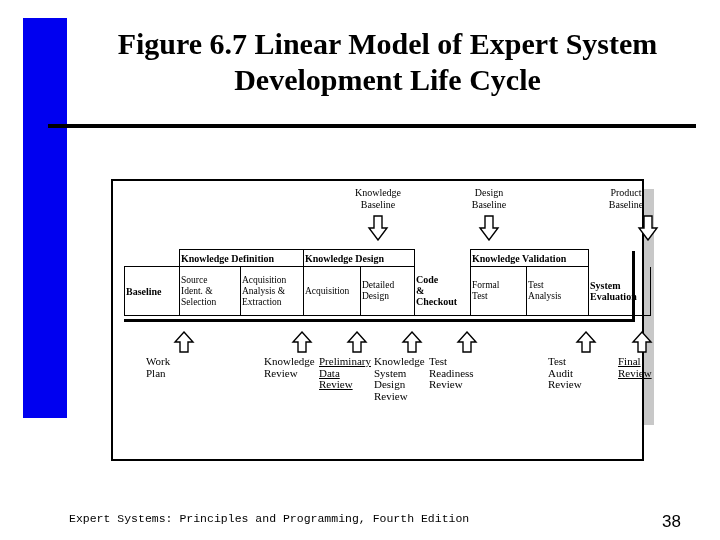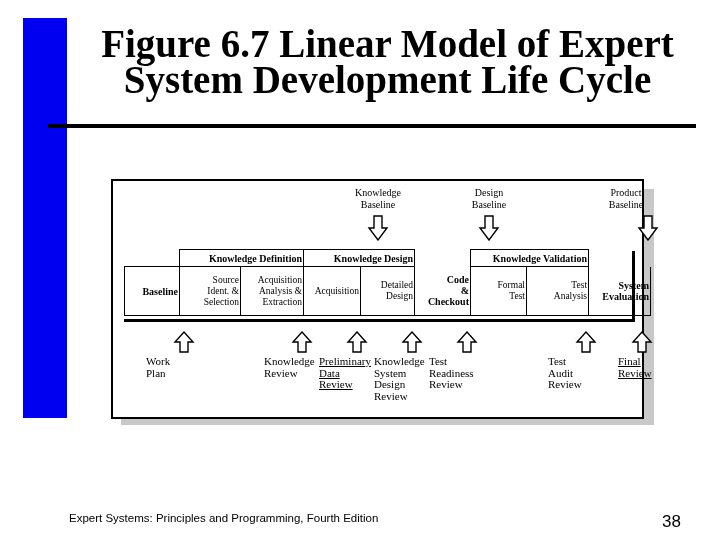--- a/index.html
+++ b/index.html
@@ -33,21 +33,21 @@
   }
 
   #title {
     position: absolute;
     left: 80px;
     top: 26px;
     width: 615px;
     text-align: center;
     font-family: "Liberation Serif", serif;
     font-weight: bold;
-    font-size: 39px;
+    font-size: 30px;
     line-height: 36px;
     color: #000;
     letter-spacing: 0px;
   }
 
   #title-rule {
     position: absolute;
     left: 48px;
     top: 124px;
     width: 648px;
@@ -62,21 +62,21 @@
     top: 189px;
     width: 533px;
     height: 236px;
     background: #c8c8c8;
   }
   #figure {
     position: absolute;
     left: 111px;
     top: 179px;
     width: 533px;
-    height: 240px;
+    height: 282px;
     background: #ffffff;
     border: 2px solid #000;
     box-sizing: border-box;
   }
 
   
   .baseline-label {
     position: absolute;
     font-family: "Liberation Serif", serif;
     font-size: 10px;
@@ -106,21 +106,21 @@
     top: 68px;
     width: 509px;
     border-collapse: collapse;
     table-layout: fixed;
   }
   #phase-table td {
     border: 1px solid #000;
     font-family: "Liberation Serif", serif;
     font-size: 9.5px;
     line-height: 11px;
-    text-align: right;
+    text-align: left;
     vertical-align: middle;
     padding: 1px 1px;
     color: #000;
     white-space: pre-line;
   }
   #phase-table td.grp {
     font-weight: bold;
     font-size: 10px;
     height: 14px;
   }
@@ -165,21 +165,21 @@
     color: #000;
     white-space: pre-line;
     width: 76px;
   }
 
   
   #footer-text {
     position: absolute;
     left: 69px;
     top: 512px;
-    font-family: Liberation Sans, sans-serif;
+    font-family: Liberation Mono, monospace;
     font-size: 11.5px;
     color: #000;
   }
   #page-number {
     position: absolute;
     left: 662px;
     top: 512px;
     font-family: "Liberation Sans", sans-serif;
     font-size: 17px;
     color: #000;

